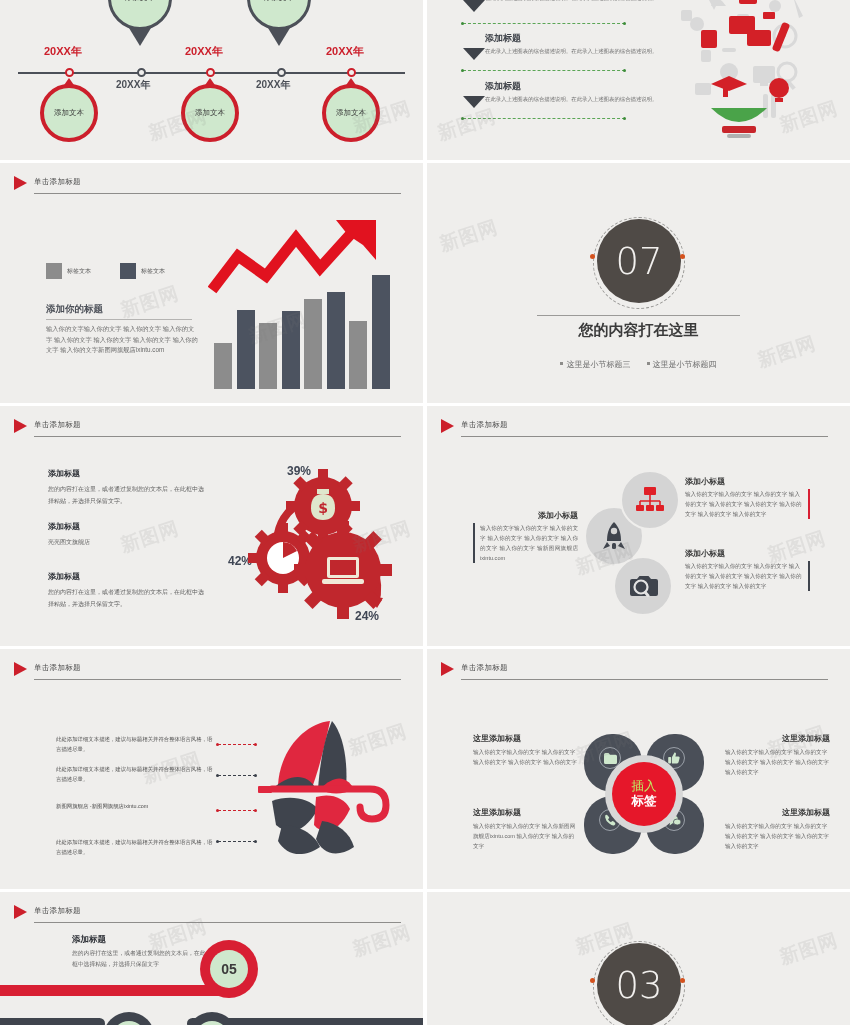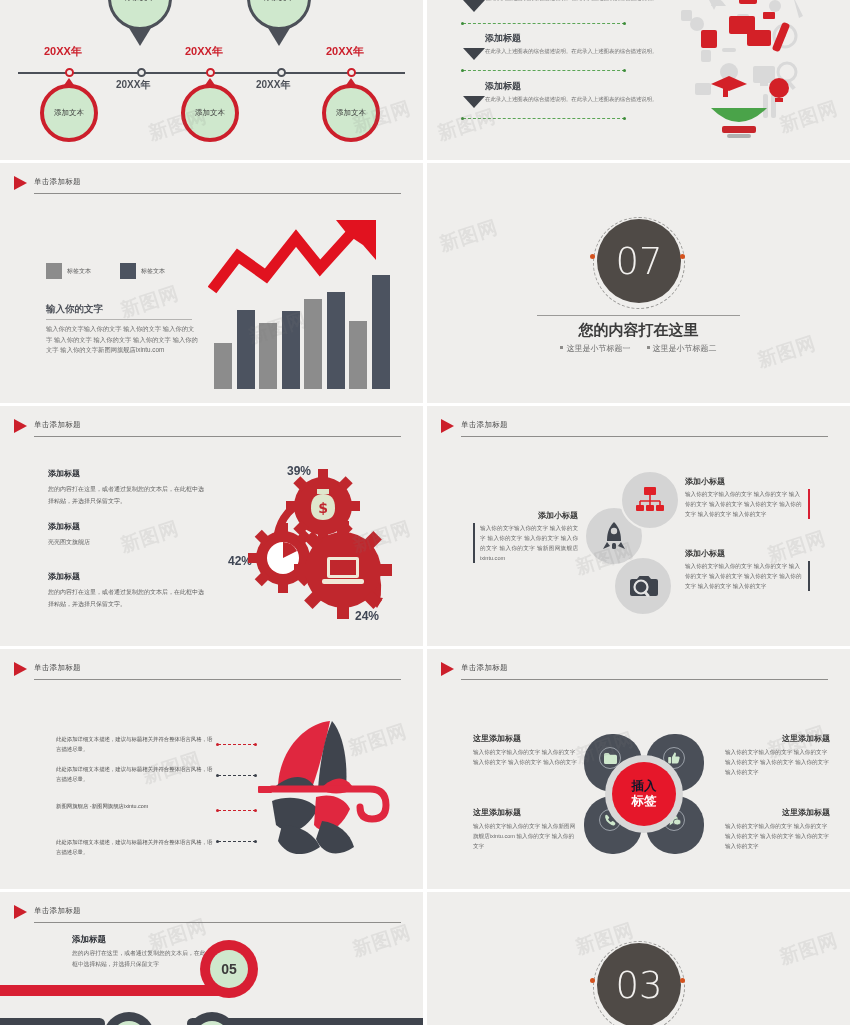--- a/index.html
+++ b/index.html
@@ -249,21 +249,21 @@
 
     <div class="lg" style="left:46px;top:100px;">
       <i style="background:#8c8c8c"></i>
       <span>标签文本</span>
     </div>
     <div class="lg" style="left:120px;top:100px;">
       <i style="background:#4c5360"></i>
       <span>标签文本</span>
     </div>
 
-    <div class="s3-h" style="top:140px;">输入你的文字</div>
+    <div class="s3-h" style="top:140px;">添加你的标题</div>
     <div class="s3-rule" style="top:156px;"></div>
     <div class="s3-p" style="top:161px;">输入你的文字输入你的文字 输入你的文字 输入你的文字 输入你的文字 输入你的文字 输入你的文字 输入你的文字 输入你的文字新图网旗舰店ixintu.com</div>
 
     <div class="bars" style="bottom:14px;">
       <b style="height:38%;background:#8c8c8c"></b>
       <b style="height:66%;background:#4c5360"></b>
       <b style="height:55%;background:#8c8c8c"></b>
       <b style="height:65%;background:#4c5360"></b>
       <b style="height:75%;background:#8c8c8c"></b>
       <b style="height:81%;background:#4c5360"></b>
@@ -281,23 +281,23 @@
   </div>
 
   <div class="slide">
     <div class="dashring" style="left:166px;top:54px;width:92px;height:92px;"></div>
     <div class="bignum" style="left:170px;top:56px;width:84px;height:84px;">07</div>
     <div class="dotorange" style="left:163px;top:91px;"></div>
     <div class="dotorange" style="left:253px;top:91px;"></div>
 
     <div class="s4-rule" style="top:152px;"></div>
     <div class="s4-h" style="top:158px;">您的内容打在这里</div>
-    <div class="s4-sub" style="top:180px;">
-      <span><i></i><em style="font-style:normal">这里是小节标题一</em></span>
-      <span><i></i><em style="font-style:normal">这里是小节标题二</em></span>
+    <div class="s4-sub" style="top:196px;">
+      <span><i></i><em style="font-style:normal">这里是小节标题三</em></span>
+      <span><i></i><em style="font-style:normal">这里是小节标题四</em></span>
     </div>
 
     <div class="wm" style="left:330px;top:176px;">新图网</div>
     <div class="wm" style="left:12px;top:60px;">新图网</div>
   </div>
 
   <div class="slide">
     <div class="hdr-tri"></div>
     <div class="hdr">
       <div class="ttl">单击添加标题</div>
@@ -518,21 +518,21 @@
     <div class="pet-ic" style="left:236px;top:160px;">
       <svg width="13" height="11" viewBox="0 0 13 11">
         <ellipse cx="5" cy="4.3" rx="5" ry="4" fill="#cfe8cd"></ellipse>
         <path d="M2 7.4 L1.6 10.4 L4.6 8.2Z" fill="#cfe8cd"></path>
         <ellipse cx="9.2" cy="7" rx="3.8" ry="3" fill="#cfe8cd" stroke="#4a4f58" stroke-width="0.8"></ellipse>
       </svg>
     </div>
 
     <div style="position:absolute;left:178px;top:106px;width:78px;height:78px;border-radius:50%;background:#d8d8d8;"></div>
     <div style="position:absolute;left:185px;top:113px;width:64px;height:64px;border-radius:50%;background:#e6172a;display:flex;flex-direction:column;align-items:center;justify-content:center;line-height:1.18;">
-      <span style="font-size:12.5px;font-weight:bold;color:#0f172a;">插入</span>
+      <span style="font-size:12.5px;font-weight:normal;color:#bef264;">插入</span>
       <span style="font-size:12.5px;font-weight:bold;color:#ffffff;">标签</span>
     </div>
 
     <div style="position:absolute;left:46px;top:84px;width:105px;">
       <div class="p-h">这里添加标题</div>
       <div class="p-p">输入你的文字输入你的文字 输入你的文字 输入你的文字 输入你的文字 输入你的文字</div>
     </div>
     <div style="position:absolute;left:298px;top:84px;width:105px;">
       <div class="p-h" style="text-align:right;">这里添加标题</div>
       <div class="p-p">输入你的文字输入你的文字 输入你的文字 输入你的文字 输入你的文字 输入你的文字 输入你的文字</div>

